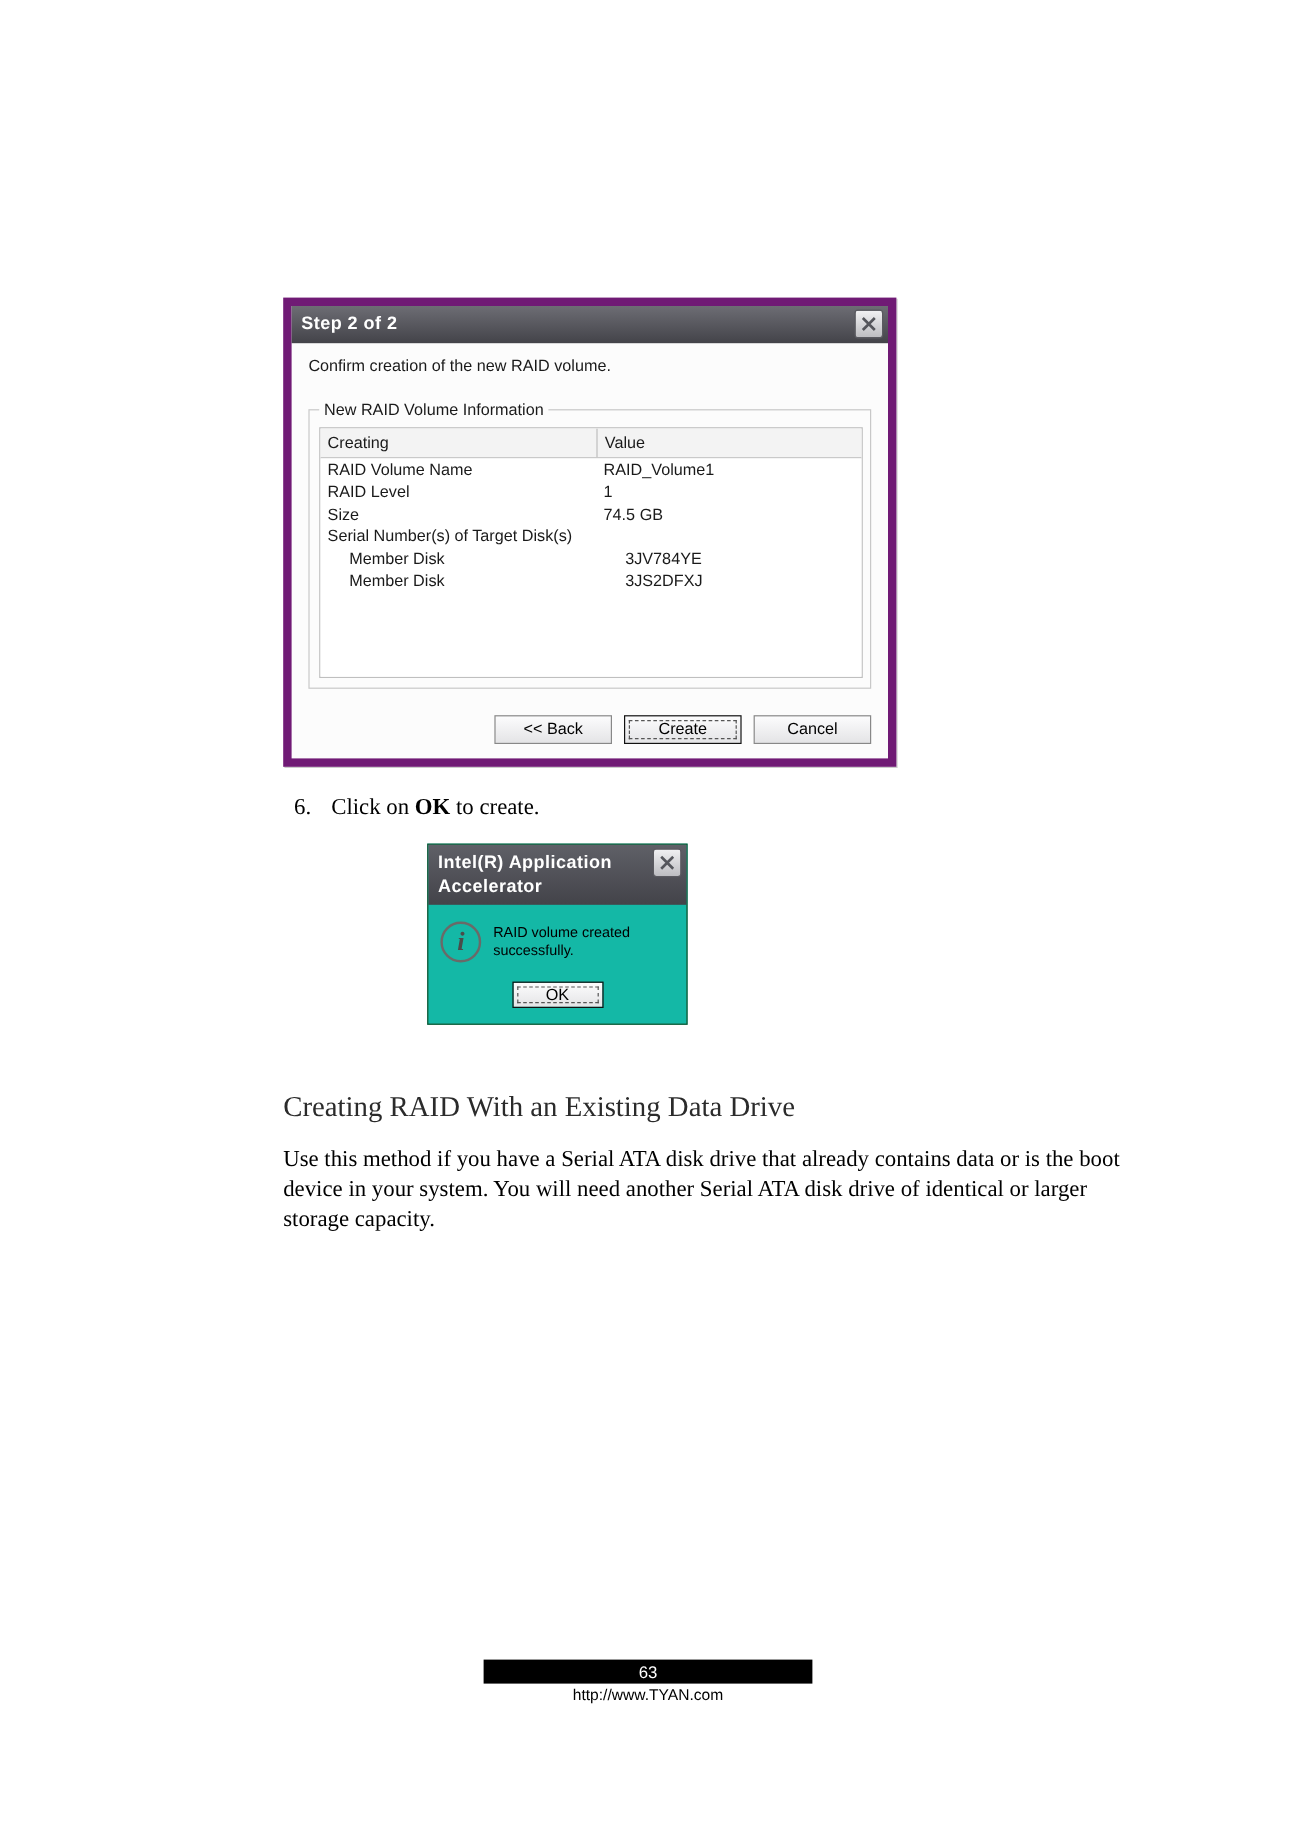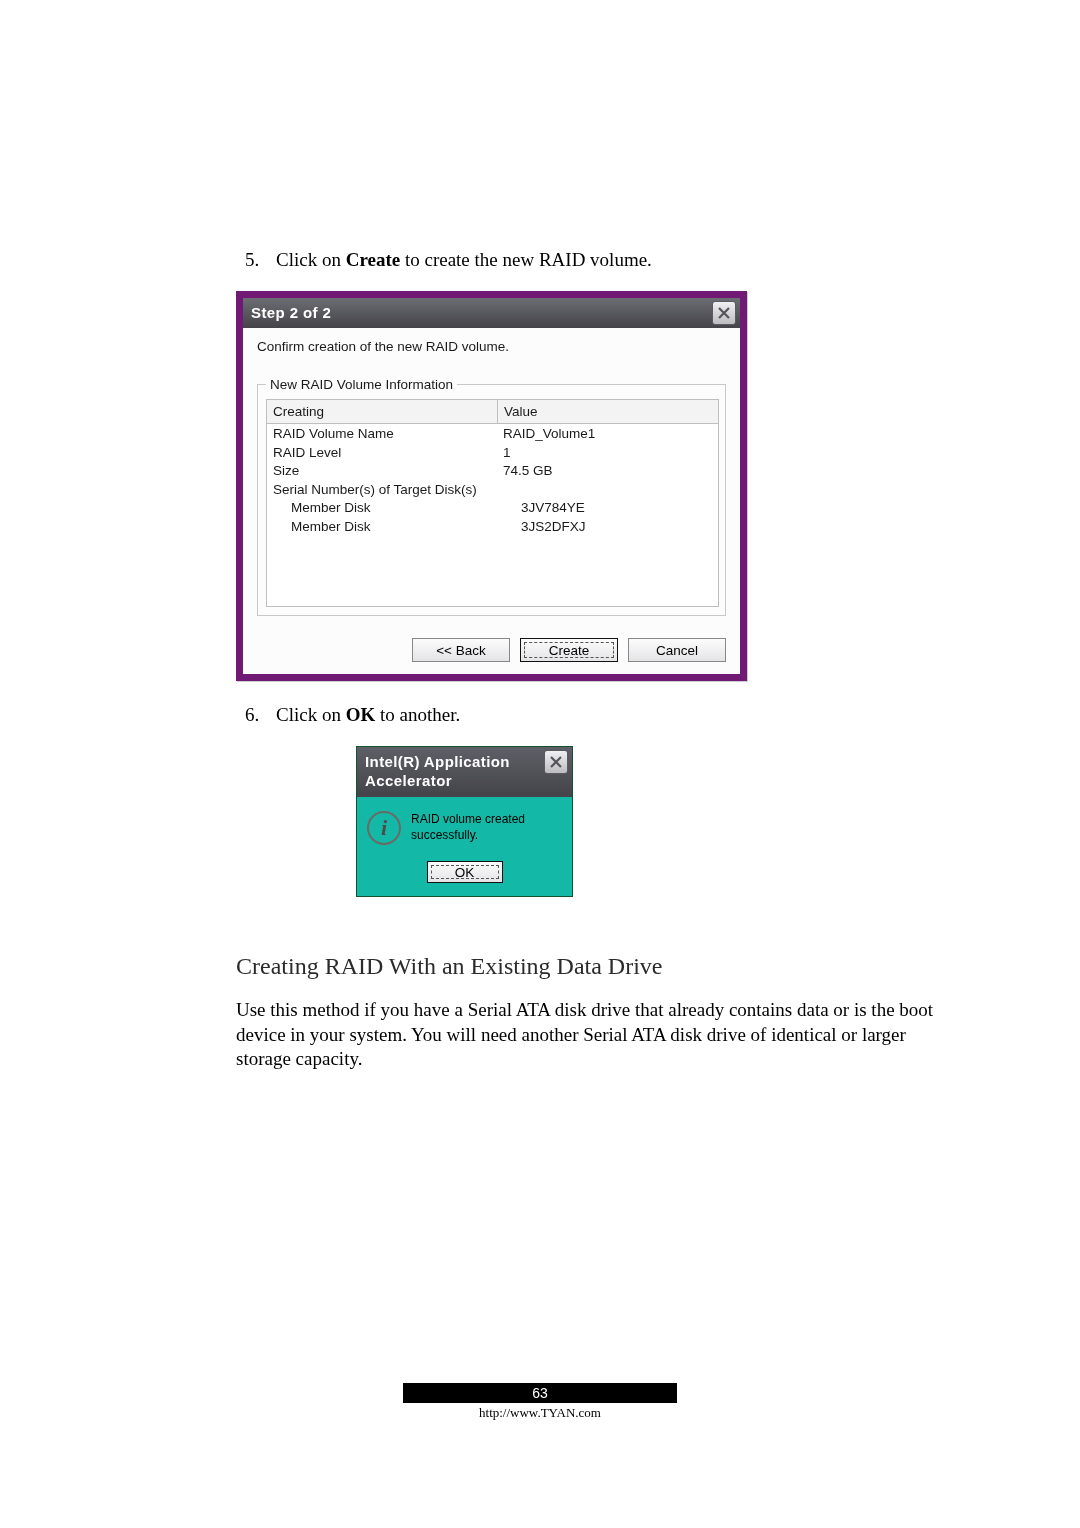--- a/index.html
+++ b/index.html
@@ -34,32 +34,27 @@
 .dialog2{width:215px;border:1px solid #14532d;background:#14b8a6;margin:6px 0 0 120px}
 .d2body{display:flex;align-items:center;padding:14px 10px 8px 10px;font-family:Tahoma,Arial,sans-serif;font-size:12px;gap:10px}
 .infoicon{width:30px;height:30px;border:2px solid #6a6a68;border-radius:50%;display:flex;align-items:center;justify-content:center;flex-shrink:0}
 .infoicon span{font-family:Georgia,serif;font-size:22px;font-weight:bold;font-style:italic;color:#4b4b49;line-height:1}
 .d2btn{text-align:center;padding:6px 0 12px}
 .d2btn .btn{width:76px;height:22px}
 .heading{font-family:Liberation Serif, serif;font-size:24px;color:#2b2b2b;margin:54px 0 16px 0}
 .para{margin:0;line-height:1.3}
 .pagenum-wrap{position:absolute;bottom:106px;left:0;right:0;display:flex;flex-direction:column;align-items:center}
 .pagenum{background:#000;color:#fff;font-family:Arial,Helvetica,sans-serif;font-size:14px;width:250px;text-align:center;padding:1px 12px}
-.url{font-family:Liberation Serif, serif;font-size:13px;margin-top:2px}
+.url{font-family:Liberation Sans, sans-serif;font-size:13px;margin-top:2px}
 </style>
 </head>
 <body>
 
 <div class="page">
 
-  <ol class="instr" start="5">
-    <li>
-      <span>Click on </span><b>Create</b><span> to create the new RAID volume.</span>
-    </li>
-  </ol>
 
   <div class="dialog1">
     <div class="titlebar">
       <span>Step 2 of 2</span>
       <div class="closebtn">
         <svg viewBox="0 0 12 12">
             <path d="M1 1 L11 11 M11 1 L1 11" fill="none"></path>
           </svg>
       </div>
     </div>
@@ -103,21 +98,21 @@
     </div>
     <div class="dlg-buttons">
       <button class="btn">&lt;&lt; Back</button>
       <button class="btn btn-default">Create</button>
       <button class="btn">Cancel</button>
     </div>
   </div>
 
   <ol class="instr" start="6">
     <li>
-      <span>Click on </span><b>OK</b><span> to another.</span>
+      <span>Click on </span><b>OK</b><span> to create.</span>
     </li>
   </ol>
 
   <div class="dialog2">
     <div class="titlebar titlebar2">
       <span>Intel(R) Application Accelerator</span>
       <div class="closebtn">
         <svg viewBox="0 0 12 12">
             <path d="M1 1 L11 11 M11 1 L1 11" fill="none"></path>
           </svg>

